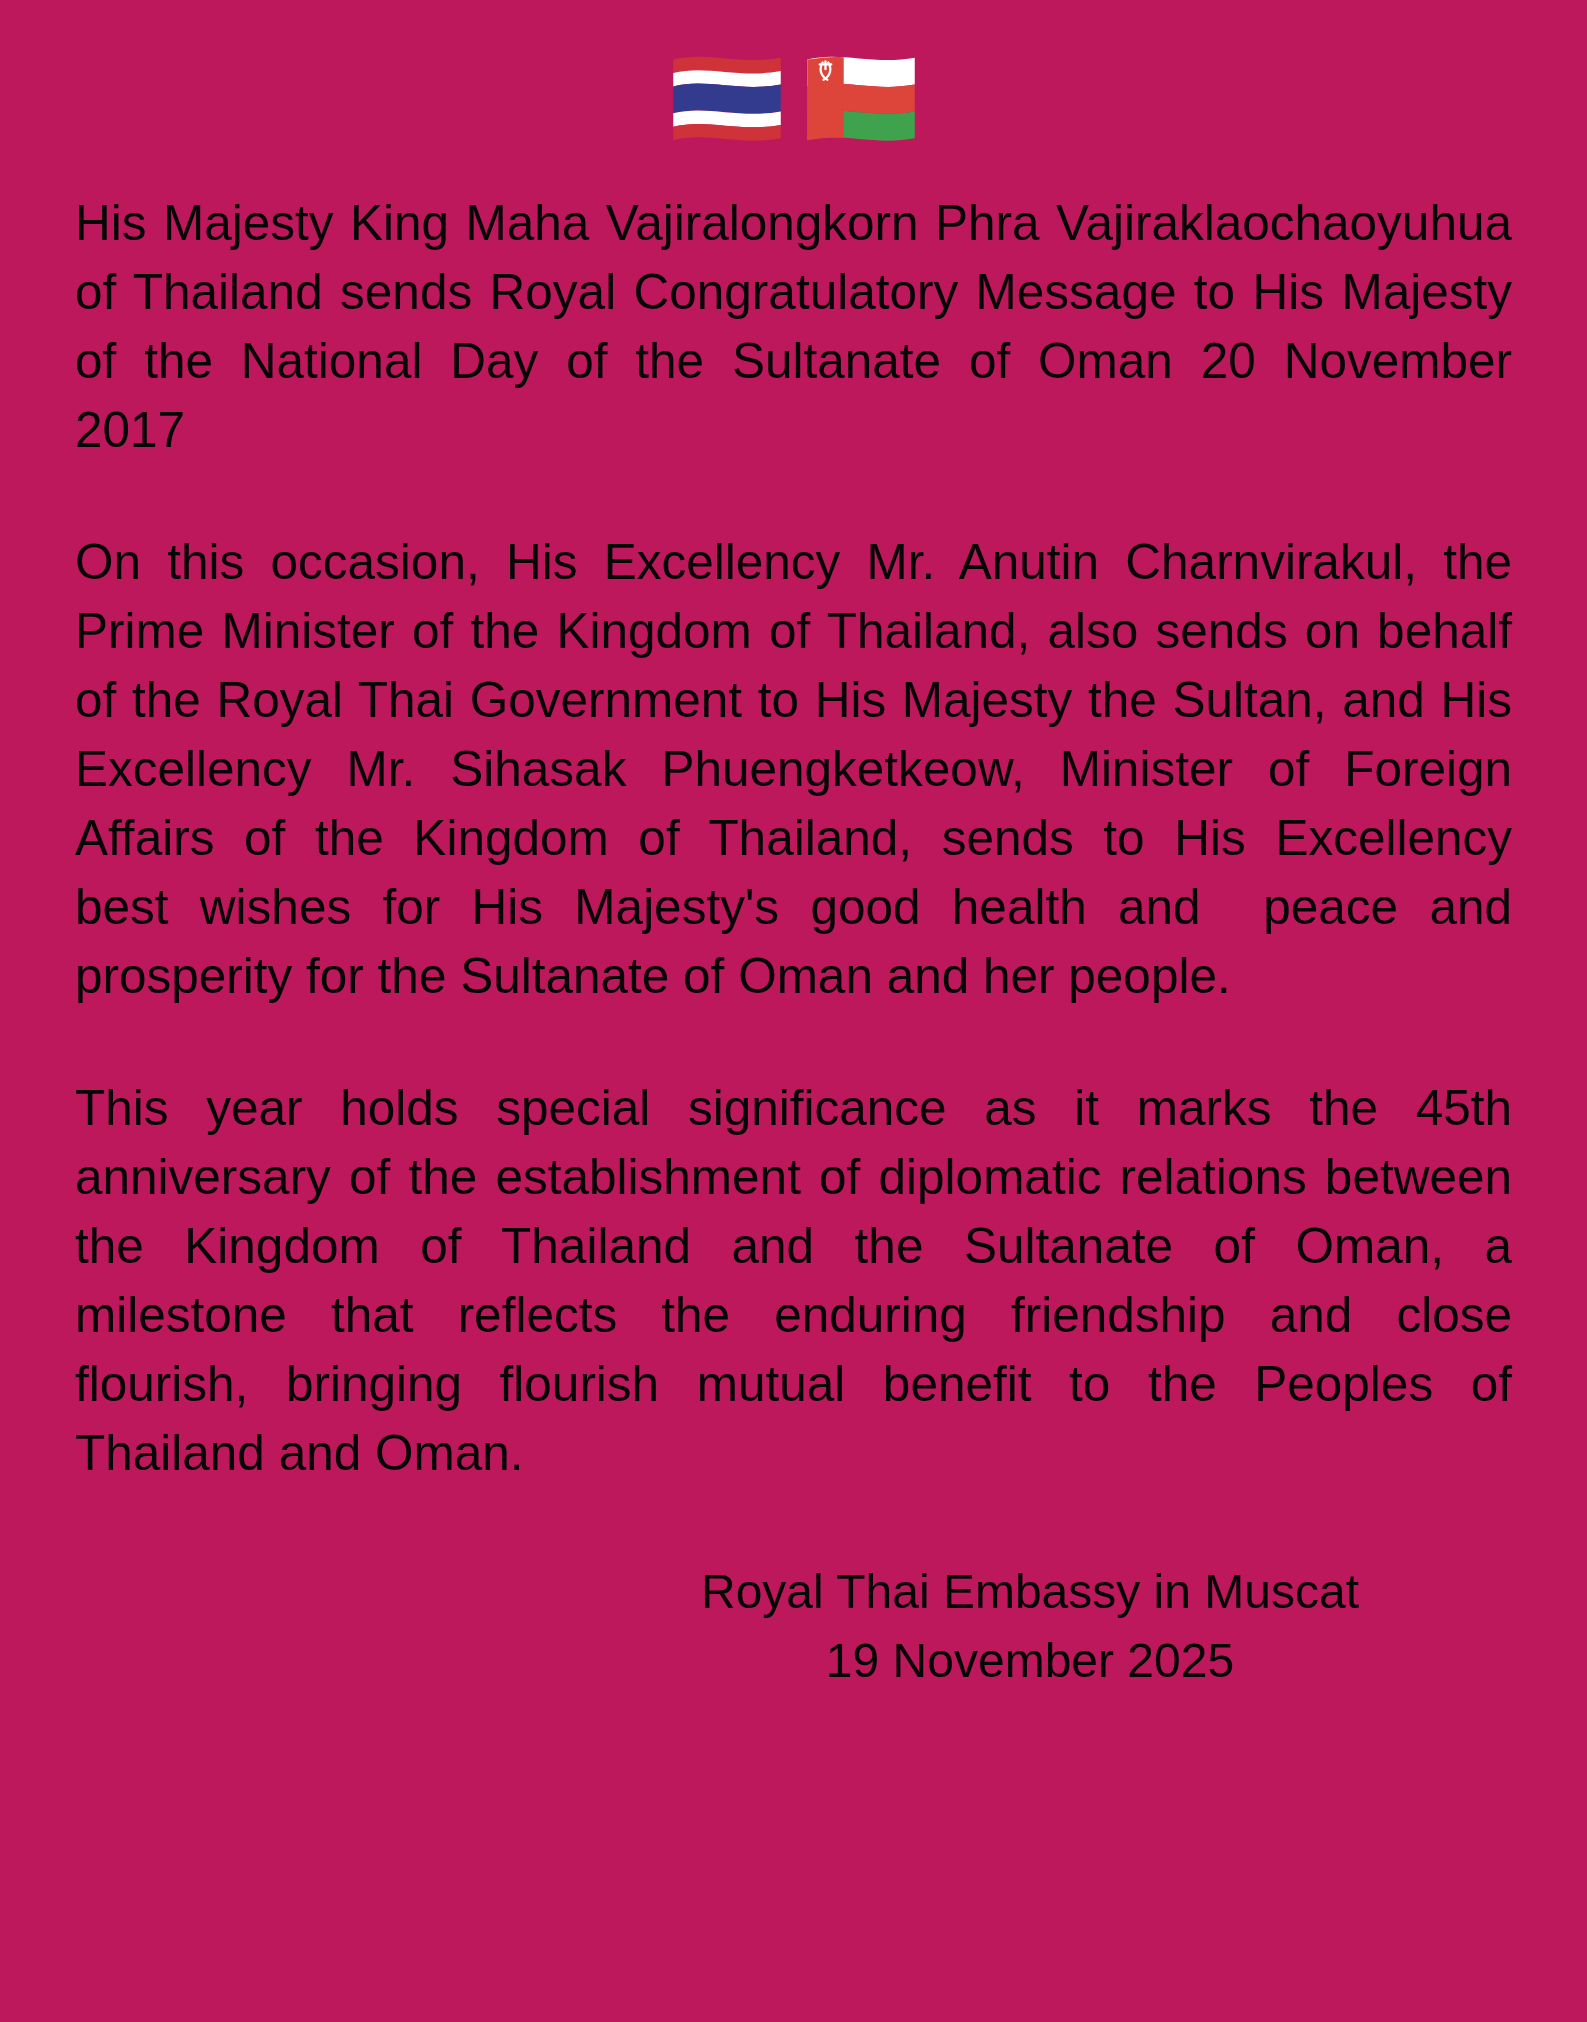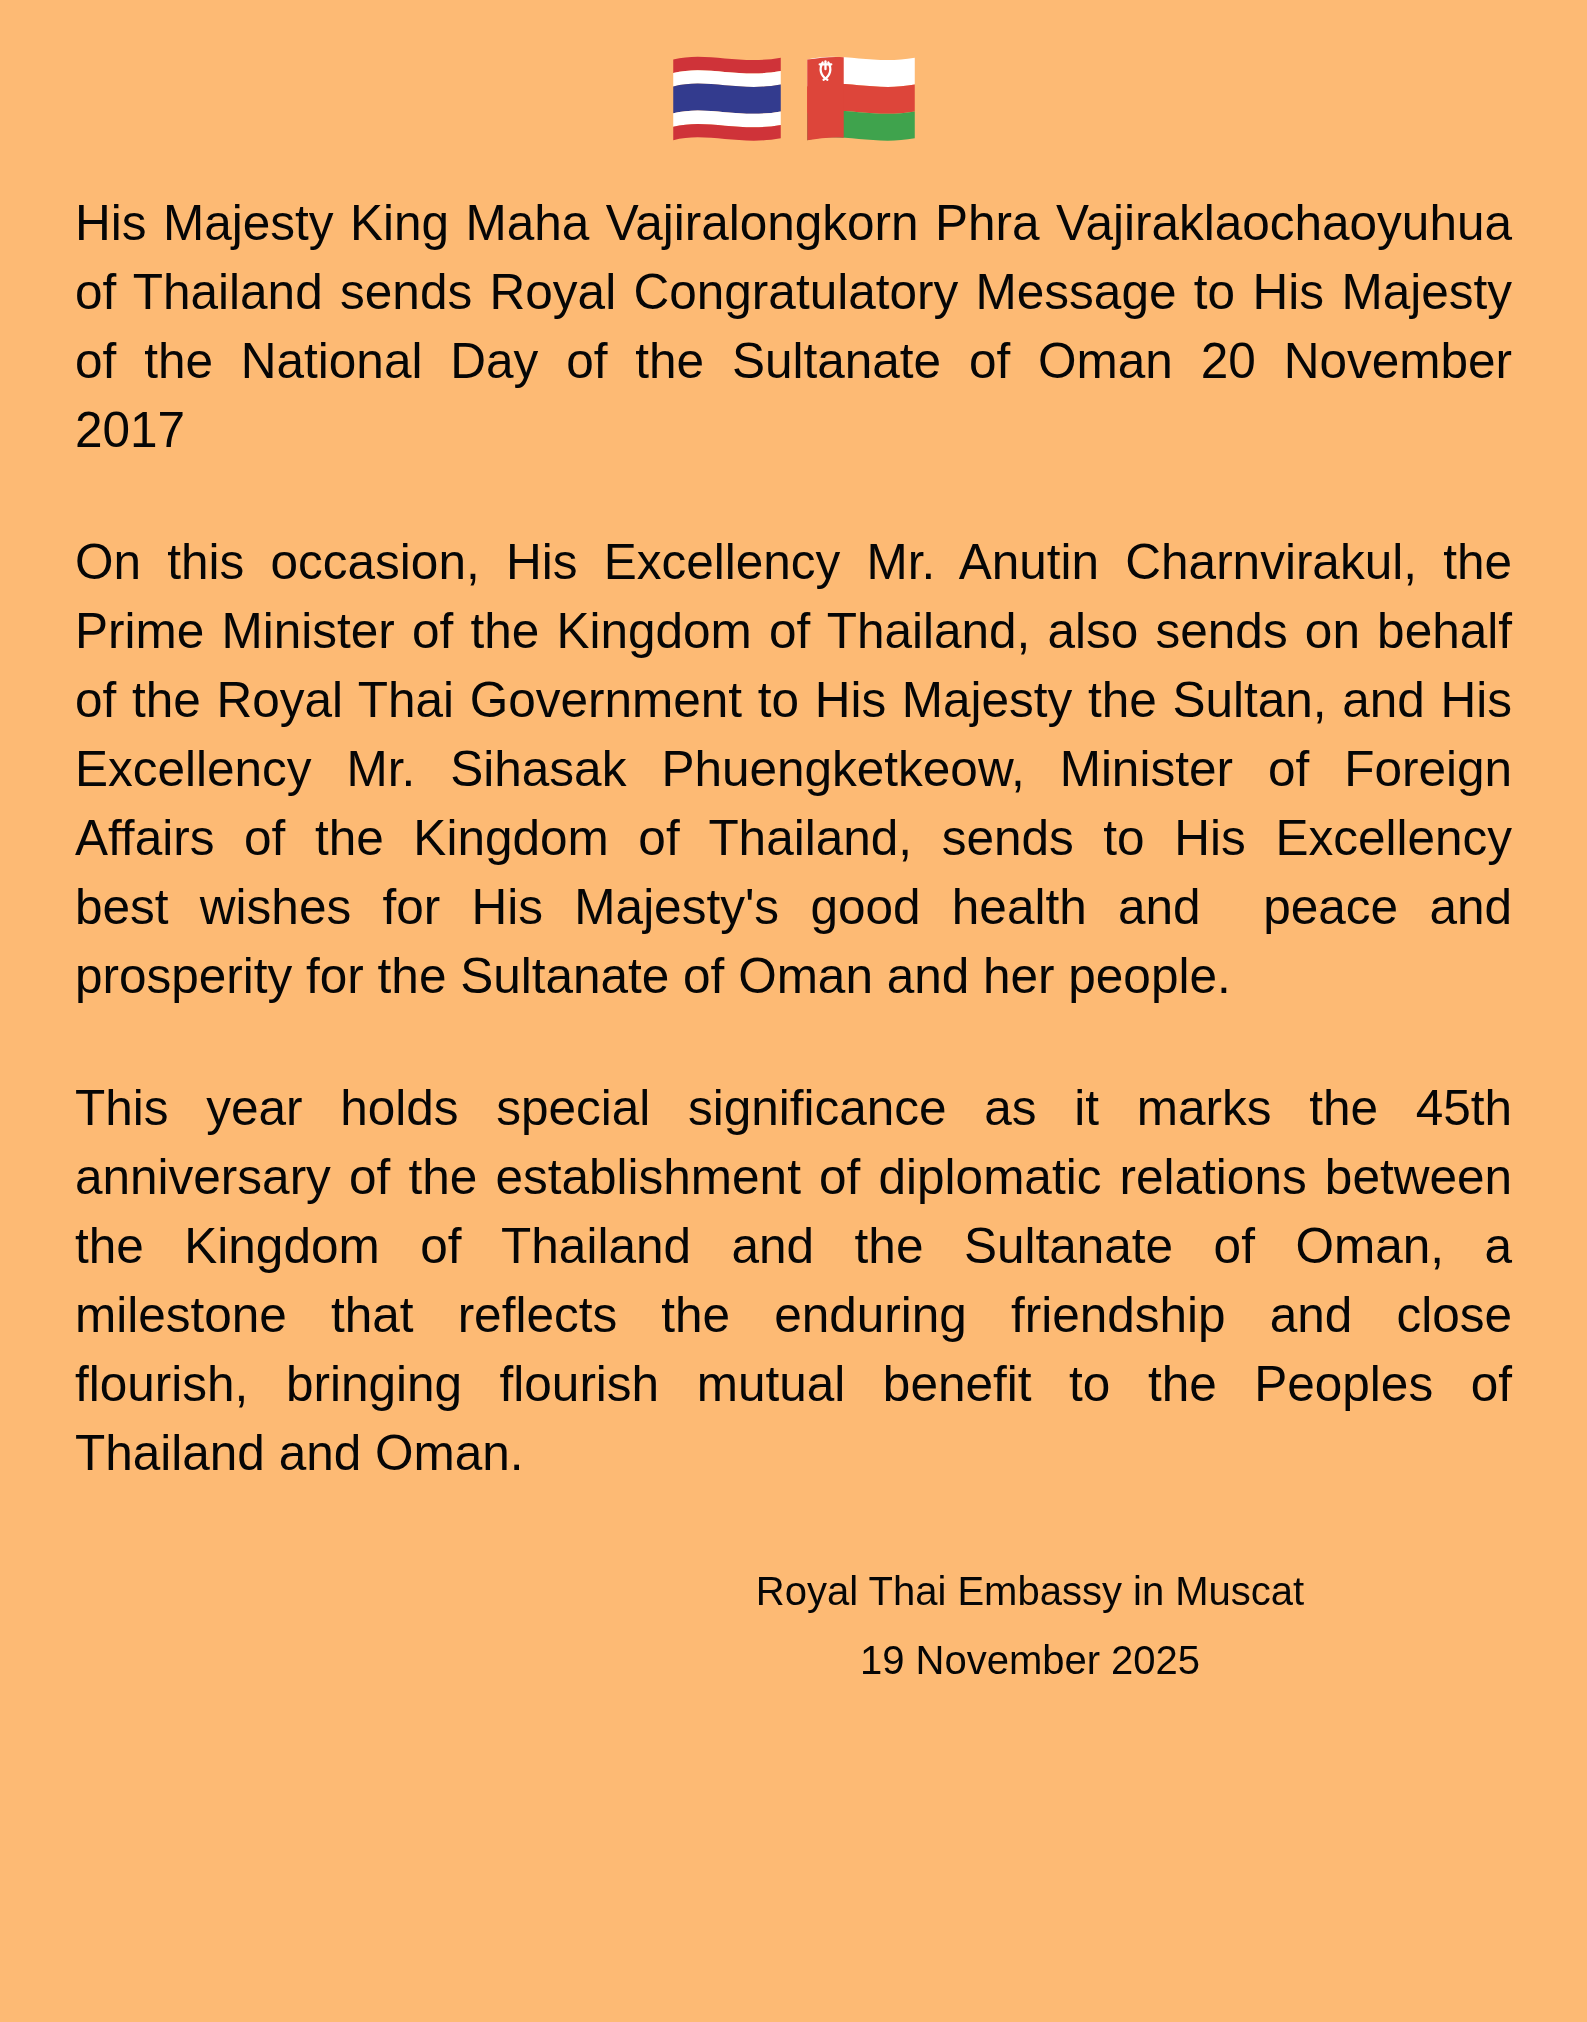--- a/index.html
+++ b/index.html
@@ -6,21 +6,21 @@
     margin: 0;
     padding: 0;
     background: #ffffff;
   }
   .page {
     position: relative;
     width: 1587px;
     height: 2022px;
     box-sizing: border-box;
     padding: 50px 75px 0 75px;
-    background: #fdba74;
+    background: #be185d;
     font-family: "Liberation Sans", "DejaVu Sans", sans-serif;
     color: #060606;
     overflow: hidden;
   }
   .flags {
     display: flex;
     justify-content: center;
     align-items: flex-start;
     gap: 12px;
     height: 96px;
@@ -47,21 +47,21 @@
     text-align-last: justify;
     white-space: normal;
   }
   .lastline {
     text-align: left;
   }
   .closing {
     margin-top: 70px;
     margin-left: 405px;
     width: 1100px;
-    font-size: 40px;
+    font-size: 48px;
     line-height: 69px;
     text-align: center;
   }
 </style>
 </head>
 <body>
 
 <div class="page">
 
   <div class="flags">

